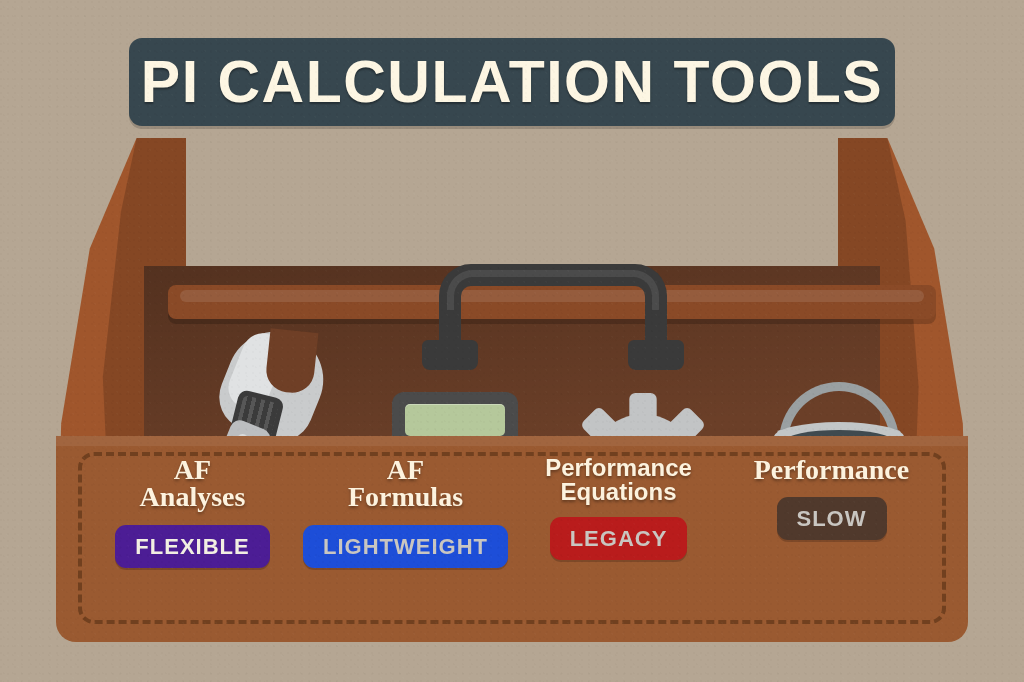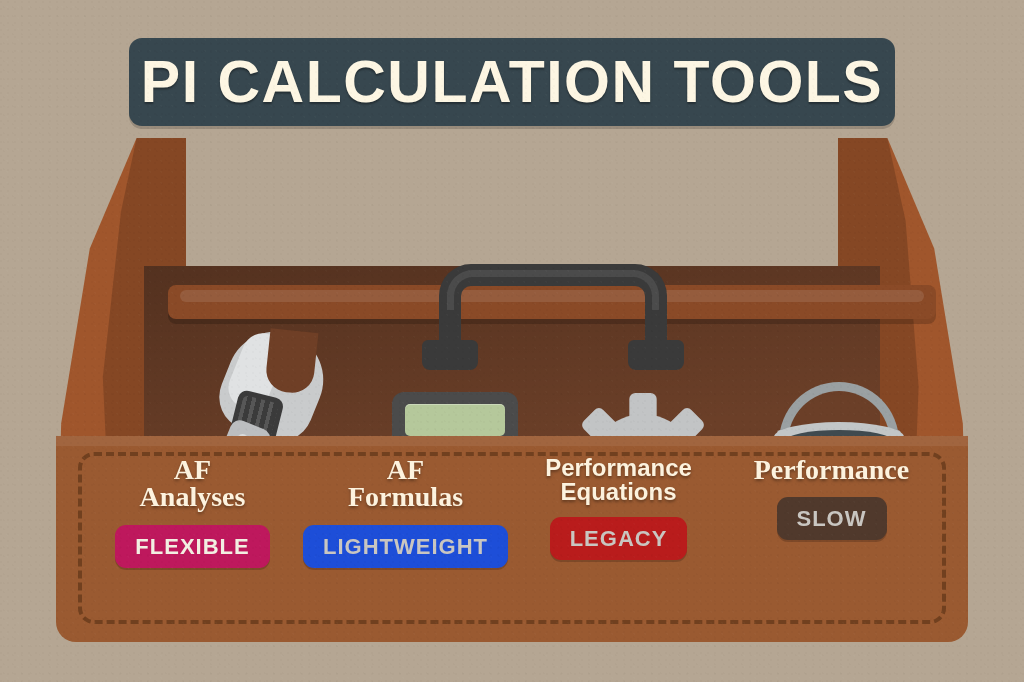--- a/index.html
+++ b/index.html
@@ -496,21 +496,21 @@
 
     <div id="front-panel"></div>
     <div id="front-panel-top"></div>
     <div id="stitch"></div>
 
     <div id="labels">
 
       <div class="label-col">
         <div class="tool-name big">AF
 Analyses</div>
-        <div class="badge" style="background: #be185d; color: rgb(242, 239, 226);">FLEXIBLE</div>
+        <div class="badge" style="background: #4c1d95; color: rgb(242, 239, 226);">FLEXIBLE</div>
       </div>
 
       <div class="label-col">
         <div class="tool-name big">AF
 Formulas</div>
         <div class="badge" style="background: #1d4ed8; color: rgb(201, 198, 193);">LIGHTWEIGHT</div>
       </div>
 
       <div class="label-col">
         <div class="tool-name small">Performance

